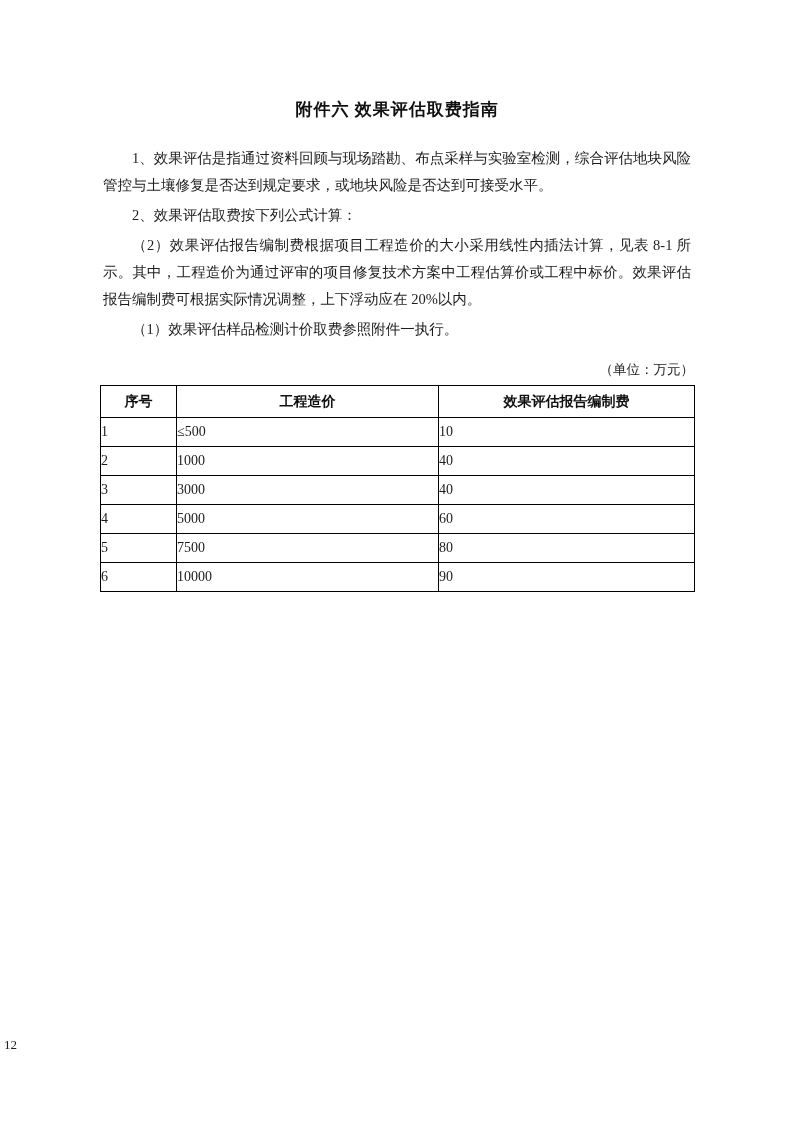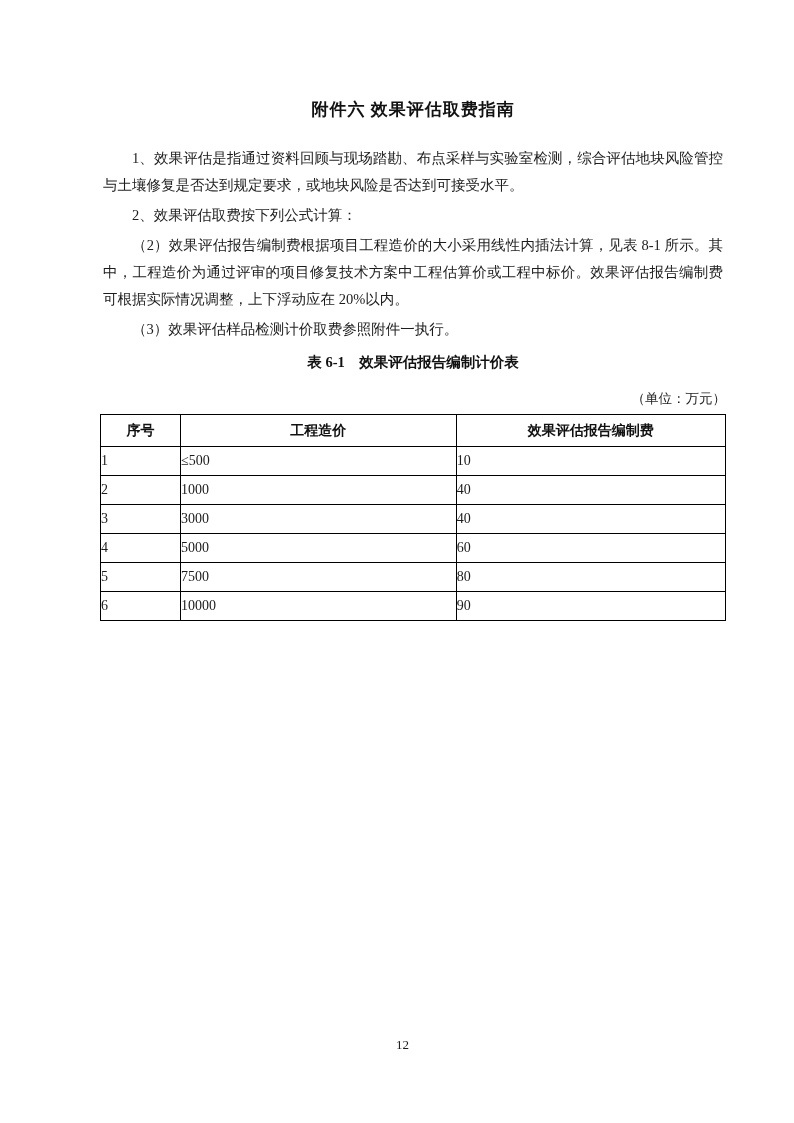--- a/index.html
+++ b/index.html
@@ -5,21 +5,21 @@
   * { box-sizing: border-box; }
   html, body { margin: 0; padding: 0; background: #ffffff; }
   .page {
     position: relative;
     width: 794px;
     height: 1123px;
     margin: 0 auto;
     background: #ffffff;
     font-family: "Liberation Serif", "DejaVu Serif", serif;
     color: #1c1c1c;
-    padding: 98px 68px 0 100px;
+    padding: 98px 100px 0 100px;
     overflow: hidden;
   }
   .doc-title {
     font-size: 17px;
     font-weight: 700;
     text-align: center;
     letter-spacing: 1px;
     margin: 0 0 24px 0;
     color: #111111;
   }
@@ -65,41 +65,40 @@
   table.fee-table td {
     font-size: 14px;
     height: 29px;
   }
   .note-line {
     font-size: 13.5px;
     margin-top: 9px;
   }
   .page-number {
     position: absolute;
-    left: 11px;
+    left: 4px;
     right: 0;
     bottom: 70px;
-    text-align: center;
+    text-align: left;
     font-size: 13px;
     color: #1c1c1c;
   }
 </style>
 </head>
 <body>
 
 <div class="page">
 
   <h1 class="doc-title">附件六 效果评估取费指南</h1>
 
   <p class="body-para">1、效果评估是指通过资料回顾与现场踏勘、布点采样与实验室检测，综合评估地块风险管控与土壤修复是否达到规定要求，或地块风险是否达到可接受水平。</p>
   <p class="body-para">2、效果评估取费按下列公式计算：</p>
   <p class="body-para">（2）效果评估报告编制费根据项目工程造价的大小采用线性内插法计算，见表 8-1 所示。其中，工程造价为通过评审的项目修复技术方案中工程估算价或工程中标价。效果评估报告编制费可根据实际情况调整，上下浮动应在 20%以内。</p>
-  <p class="body-para">（3）效果评估样品检测计价取费参照附件一执行。</p>
+  <p class="body-para">（1）效果评估样品检测计价取费参照附件一执行。</p>
 
-  <div class="table-caption">表 6-1　效果评估报告编制计价表</div>
 
   <div class="unit-line">（单位：万元）</div>
 
   <table class="fee-table">
     <colgroup>
       <col class="col-index">
       <col class="col-cost">
       <col class="col-fee">
     </colgroup>
     <thead>

